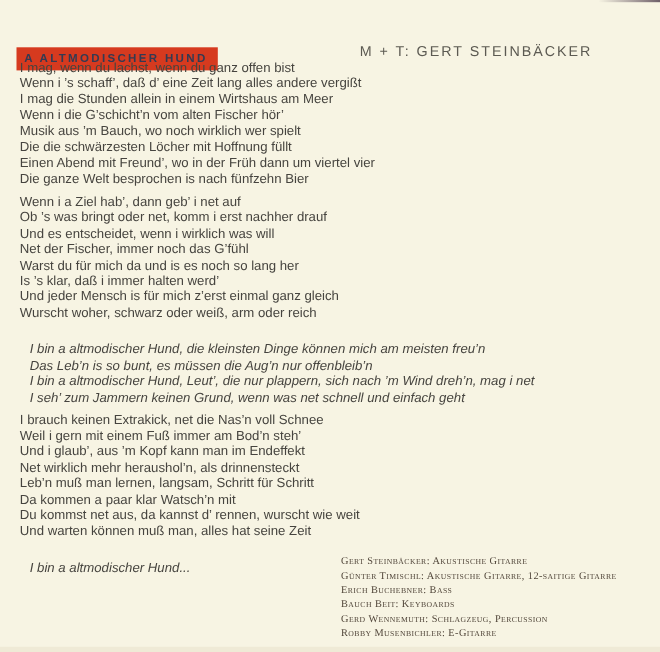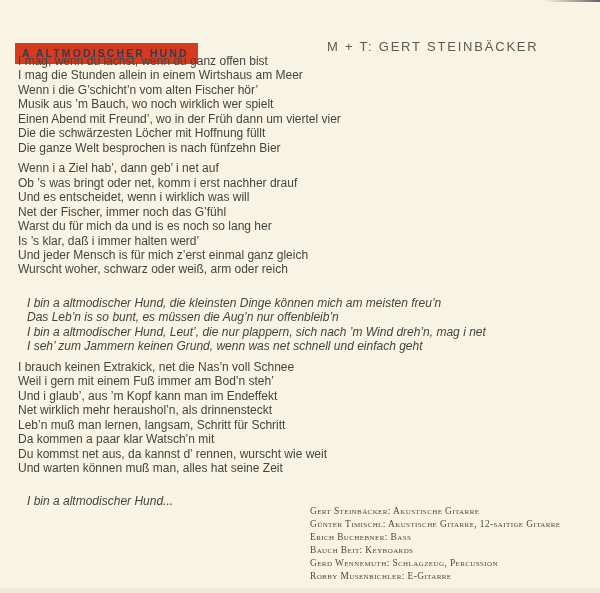--- a/index.html
+++ b/index.html
@@ -79,25 +79,26 @@
   <div class="header">
     <div class="title-box" style="background: rgb(214, 58, 31);">
       <div class="title-text" style="color: rgb(51, 58, 82);">A ALTMODISCHER HUND</div>
     </div>
     <div class="mt-credit" style="color: rgb(92, 90, 82);">M + T: GERT STEINBÄCKER</div>
   </div>
 
   <div class="lyrics" style="color: rgb(70, 68, 63);">
       <div class="stanza">
         <div class="lyric-line">I mag, wenn du lachst, wenn du ganz offen bist</div>
+        <div class="lyric-line">Wenn i ’s schaff’, daß d’ eine Zeit lang alles andere vergißt</div>
         <div class="lyric-line">I mag die Stunden allein in einem Wirtshaus am Meer</div>
         <div class="lyric-line">Wenn i die G’schicht’n vom alten Fischer hör’</div>
         <div class="lyric-line">Musik aus ’m Bauch, wo noch wirklich wer spielt</div>
+        <div class="lyric-line">Die die schwärzesten Löcher mit Hoffnung füllt</div>
         <div class="lyric-line">Einen Abend mit Freund’, wo in der Früh dann um viertel vier</div>
-        <div class="lyric-line">Die die schwärzesten Löcher mit Hoffnung füllt</div>
         <div class="lyric-line">Die ganze Welt besprochen is nach fünfzehn Bier</div>
       </div>
       <div class="stanza">
         <div class="lyric-line">Wenn i a Ziel hab’, dann geb’ i net auf</div>
         <div class="lyric-line">Ob ’s was bringt oder net, komm i erst nachher drauf</div>
         <div class="lyric-line">Und es entscheidet, wenn i wirklich was will</div>
         <div class="lyric-line">Net der Fischer, immer noch das G’fühl</div>
         <div class="lyric-line">Warst du für mich da und is es noch so lang her</div>
         <div class="lyric-line">Is ’s klar, daß i immer halten werd’</div>
         <div class="lyric-line">Und jeder Mensch is für mich z’erst einmal ganz gleich</div>

